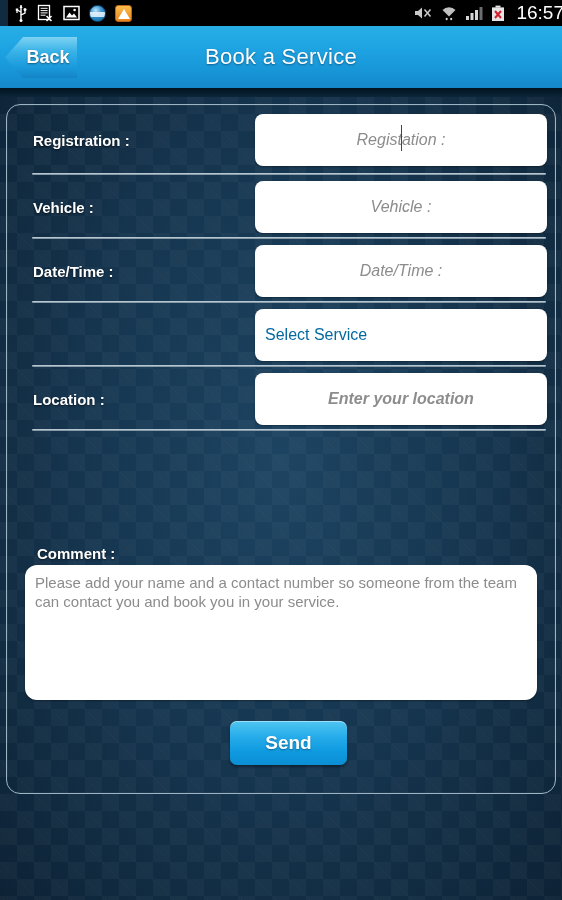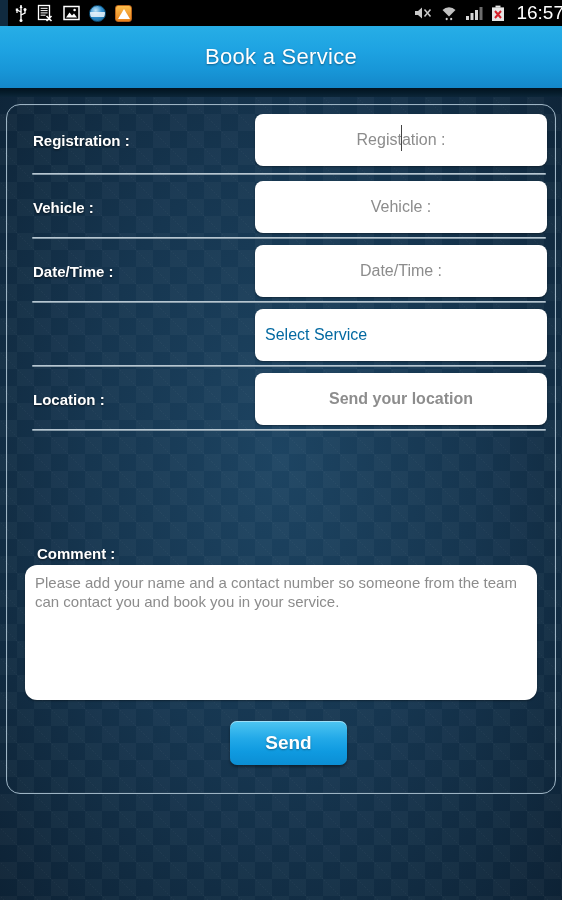--- a/index.html
+++ b/index.html
@@ -157,20 +157,21 @@
     height:52px;
     background:#ffffff;
     border-radius:8px;
     display:flex; align-items:center; justify-content:center;
     box-shadow:0 1px 2px rgba(0,0,0,.35);
   }
   .field .ph {
     color:#8c8c8c;
     font-size:16px;
     font-family:"Liberation Sans", sans-serif;
+    font-style:italic;
   }
   .field.caret .ph { position:relative; }
   .field.caret .ph::after {
     content:"";
     position:absolute;
     left:50%; top:-6px;
     width:1px; height:26px;
     background:#444;
   }
   .field.bold-ph .ph { font-weight:bold; color:#8d8d8d; }
@@ -273,20 +274,23 @@
         <rect x="1" y="2.4" width="12" height="13.6" fill="#e6e6e6"></rect>
         <path d="M4 6 l6 7 M10 6 l-6 7" stroke="#d4202a" stroke-width="2"></path>
       </svg>
 
       <div class="sb-time">16:57</div>
     </div>
   </div>
 
   <div id="header">
     <div id="header-title">Book a Service</div>
+    <div id="back-button">
+      <span class="lbl">Back</span>
+    </div>
   </div>
   <div id="header-underline"></div>
 
   <div id="content"></div>
 
   <div id="card">
 
     <div class="form-rows">
 
       <div class="row" style="top:0;height:70px;">
@@ -316,21 +320,21 @@
       <div class="row" style="height:64px;">
         <div class="field left-align" style="top:6px;">
           <span class="val">Select Service</span>
         </div>
         <div class="sep"></div>
       </div>
 
       <div class="row" style="height:64px;">
         <div class="label">Location :</div>
         <div class="field bold-ph" style="top:6px;">
-          <span class="ph">Send your location</span>
+          <span class="ph">Enter your location</span>
         </div>
         <div class="sep"></div>
       </div>
 
     </div>
 
     <div id="comment-label">Comment :</div>
     <div id="comment-box">
       <span class="ph">Please add your name and a contact number so someone from the team can contact you and book you in your service.</span>
     </div>

